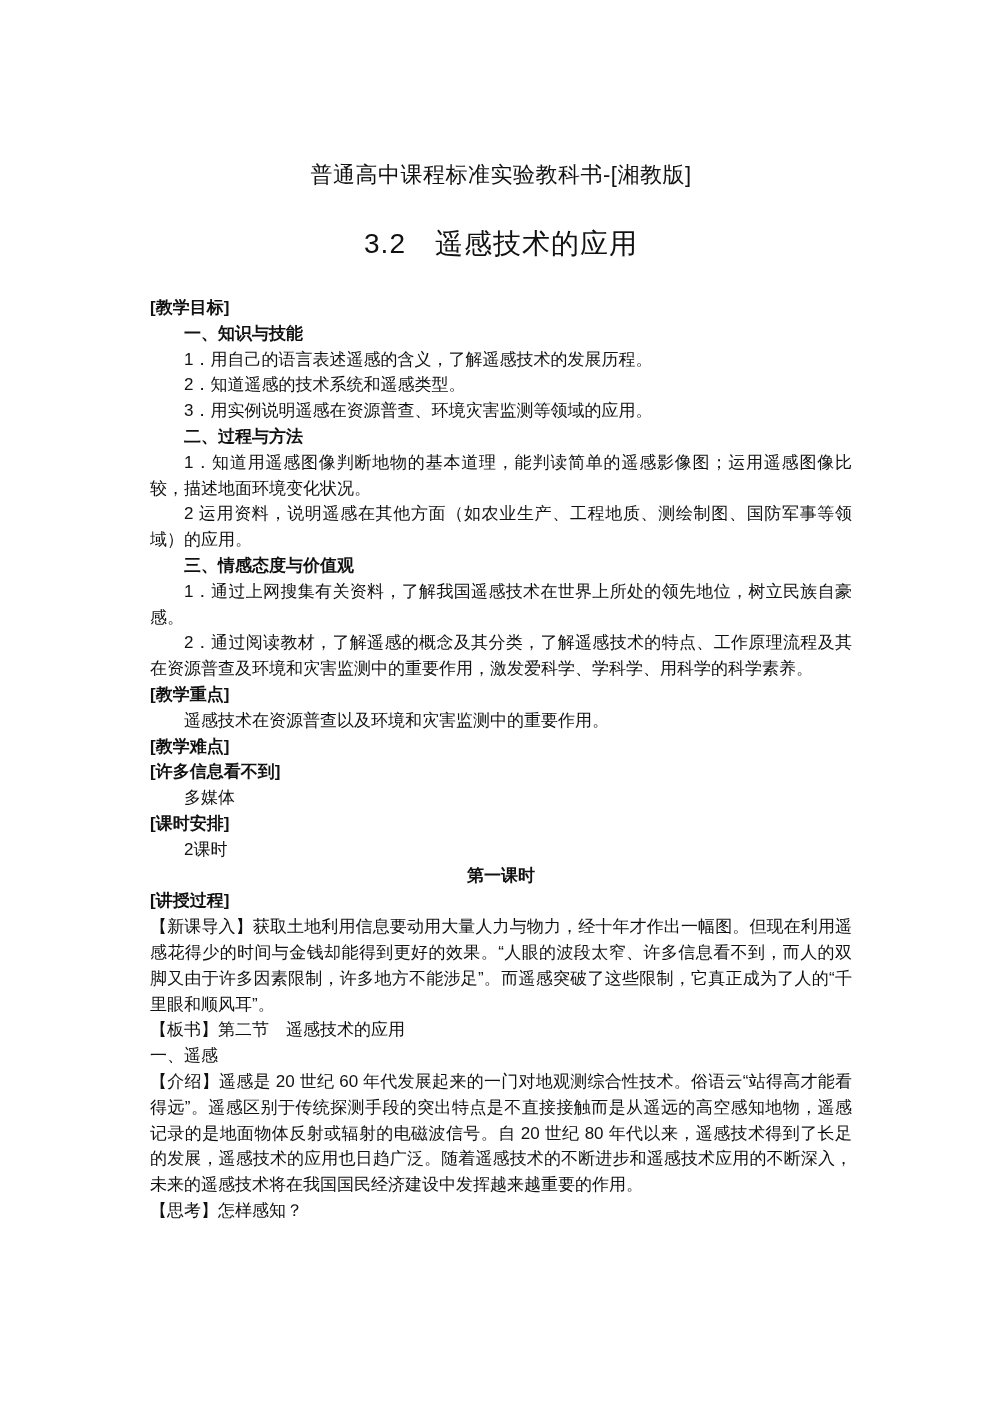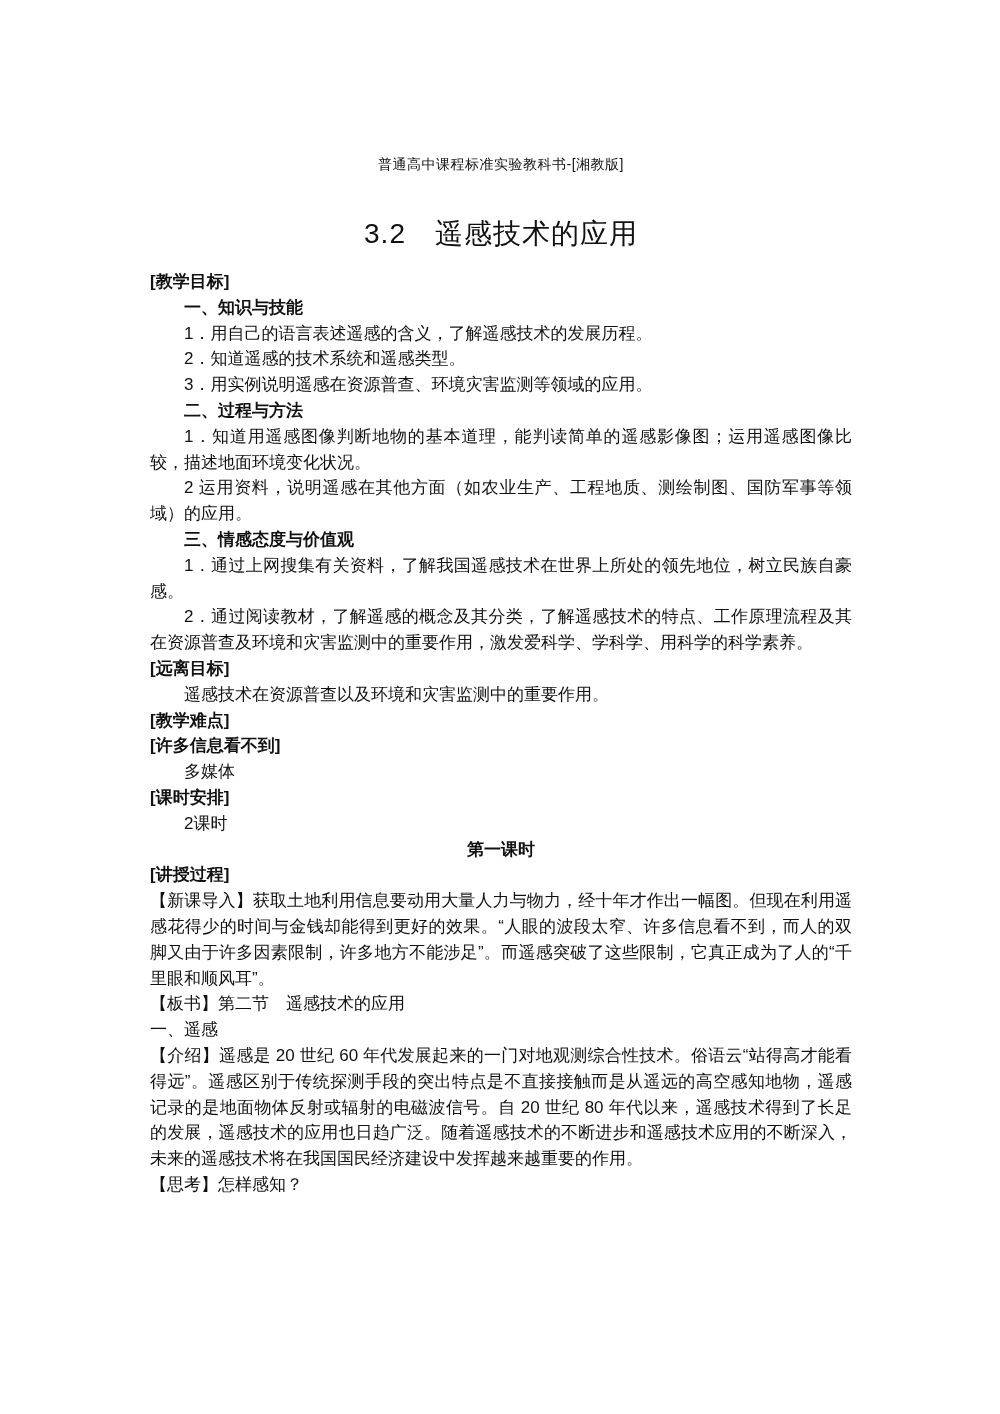--- a/index.html
+++ b/index.html
@@ -9,36 +9,36 @@
     height: 1414px;
     margin: 0 auto;
     background: #ffffff;
     box-sizing: border-box;
     padding: 145px 148px 0 150px;
     font-family: "Liberation Sans", "DejaVu Sans", sans-serif;
     color: #111111;
     overflow: hidden;
   }
   .doc-header {
-    margin: 7px;
-    font-size: 14px;
+    margin: 17px;
+    font-size: 22px;
     line-height: 25px;
     text-align: center;
     letter-spacing: 0.5px;
   }
   .doc-title {
     margin: 42px 0 0 0;
     font-size: 28px;
     line-height: 30px;
     text-align: center;
     font-weight: normal;
     letter-spacing: 1px;
   }
   .doc-body {
-    margin-top: 20px;
+    margin-top: 36px;
     font-size: 17px;
     line-height: 25.8px;
     text-align: justify;
   }
   .doc-body p { margin: 0; }
   .bold { font-weight: bold; }
   .indent { text-indent: 2em; }
   .center { text-align: center; text-indent: 0; }
 </style>
 </head>
@@ -54,21 +54,21 @@
     <p class="indent">1．用自己的语言表述遥感的含义，了解遥感技术的发展历程。</p>
     <p class="indent">2．知道遥感的技术系统和遥感类型。</p>
     <p class="indent">3．用实例说明遥感在资源普查、环境灾害监测等领域的应用。</p>
     <p class="bold indent">二、过程与方法</p>
     <p class="indent">1．知道用遥感图像判断地物的基本道理，能判读简单的遥感影像图；运用遥感图像比较，描述地面环境变化状况。</p>
     <p class="indent">2 运用资料，说明遥感在其他方面（如农业生产、工程地质、测绘制图、国防军事等领域）的应用。</p>
     <p class="bold indent">三、情感态度与价值观</p>
     <p class="indent">1．通过上网搜集有关资料，了解我国遥感技术在世界上所处的领先地位，树立民族自豪感。</p>
     <p class="indent">2．通过阅读教材，了解遥感的概念及其分类，了解遥感技术的特点、工作原理流程及其在资源普查及环境和灾害监测中的重要作用，激发爱科学、学科学、用科学的科学素养。</p>
 
-    <p class="bold">[远离目标]</p>
+    <p class="bold">[教学重点]</p>
     <p class="indent">遥感技术在资源普查以及环境和灾害监测中的重要作用。</p>
     <p class="bold">[教学难点]</p>
     <p class="bold">[许多信息看不到]</p>
     <p class="indent">多媒体</p>
     <p class="bold">[课时安排]</p>
     <p class="indent">2课时</p>
     <p class="bold center">第一课时</p>
 
     <p class="bold">[讲授过程]</p>
     <p>【新课导入】获取土地利用信息要动用大量人力与物力，经十年才作出一幅图。但现在利用遥感花得少的时间与金钱却能得到更好的效果。“人眼的波段太窄、许多信息看不到，而人的双脚又由于许多因素限制，许多地方不能涉足”。而遥感突破了这些限制，它真正成为了人的“千里眼和顺风耳”。</p>

